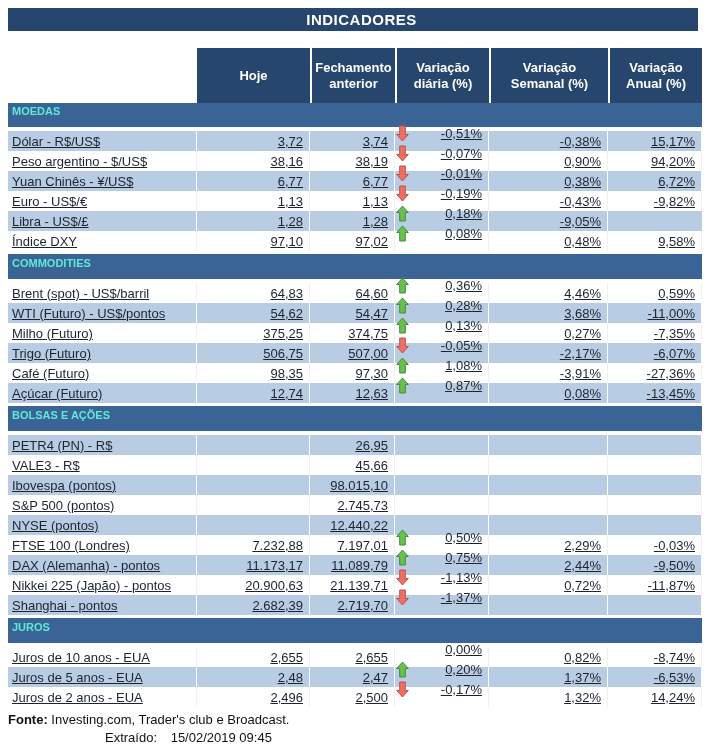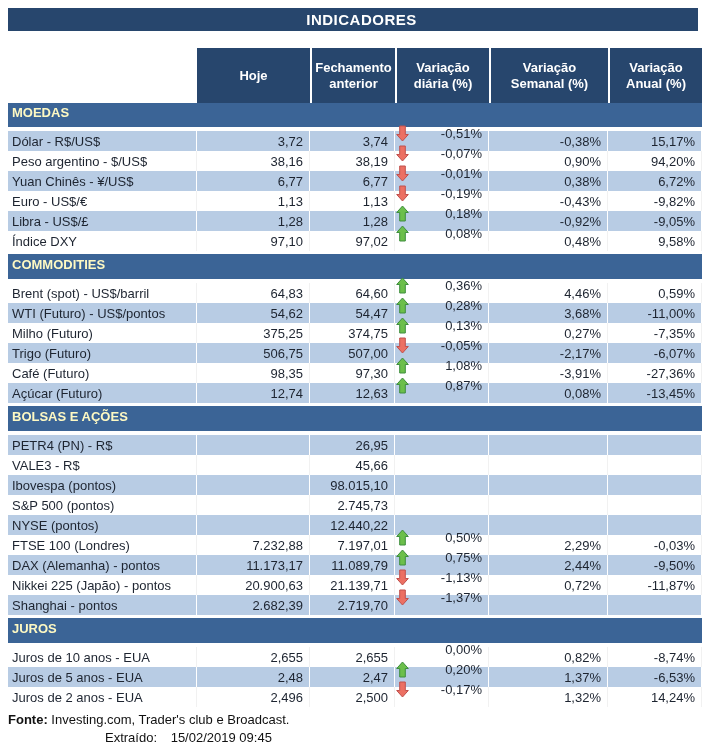--- a/index.html
+++ b/index.html
@@ -31,26 +31,26 @@
   .header-row{margin-top:17px;margin-bottom:7px;height:47px;}
   .header-cell{
     background:var(--navy);color:#fff;font-weight:bold;font-size:13px;line-height:16px;
     display:flex;align-items:center;justify-content:center;text-align:center;
     height:55px;padding:0 6px;
   }
   .header-cell + .header-cell{border-left:2px solid #fff;}
   .header-spacer{background:#fff;}
   .band{
     width:694px;height:25px;background:var(--band);
-    color:#fef9c3;font-weight:bold;font-size:13px;
+    color:#5eead4;font-weight:bold;font-size:11px;
     display:flex;align-items:flex-start;padding:3px 0 0 4px;
     margin-bottom:4px;
   }
   .section{margin-bottom:3px;}
-  .row{height:20px;align-items:center;font-size:13px;}
+  .row{height:20px;align-items:center;font-size:13px;text-decoration:underline;}
   .row.shaded{background:var(--stripe);}
   .row.shaded .cell{border-right:1px solid #fff;}
   .row.plain .cell{border-right:1px solid #f1f1f1;}
   .cell{height:20px;display:flex;align-items:center;}
   .c-label{padding-left:4px;justify-content:flex-start;}
   .c-num{padding-right:6px;justify-content:flex-end;text-align:right;}
   .c-daily{padding:0 6px 16px 1px;}
   .c-daily .val{margin-left:auto;text-align:right;}
   .arrow{width:14px;height:18px;display:flex;align-items:center;}
   .footer{margin-top:4px;font-size:13px;line-height:18px;color:#111;}
@@ -144,21 +144,20 @@
           <div class="cell c-num">1,28</div>
           <div class="cell c-num">1,28</div>
           <div class="cell c-daily">
             <span class="arrow">
               <svg width="13" height="17" viewBox="0 0 13 17">
                 <path d="M6.5 1 L12.3 7.5 H9.3 V16 H3.7 V7.5 H0.7 Z" fill="#6CBF4B" stroke="#3E8E3E" stroke-width="1"></path>
               </svg>
             </span>
             <span class="val">0,18%</span>
           </div>
-          <div class="cell c-num">-0,92%</div>
           <div class="cell c-num">-9,05%</div>
         </div>
         <div class="grid row plain">
           <div class="cell c-label">Índice DXY</div>
           <div class="cell c-num">97,10</div>
           <div class="cell c-num">97,02</div>
           <div class="cell c-daily">
             <span class="arrow">
               <svg width="13" height="17" viewBox="0 0 13 17">
                 <path d="M6.5 1 L12.3 7.5 H9.3 V16 H3.7 V7.5 H0.7 Z" fill="#6CBF4B" stroke="#3E8E3E" stroke-width="1"></path>

